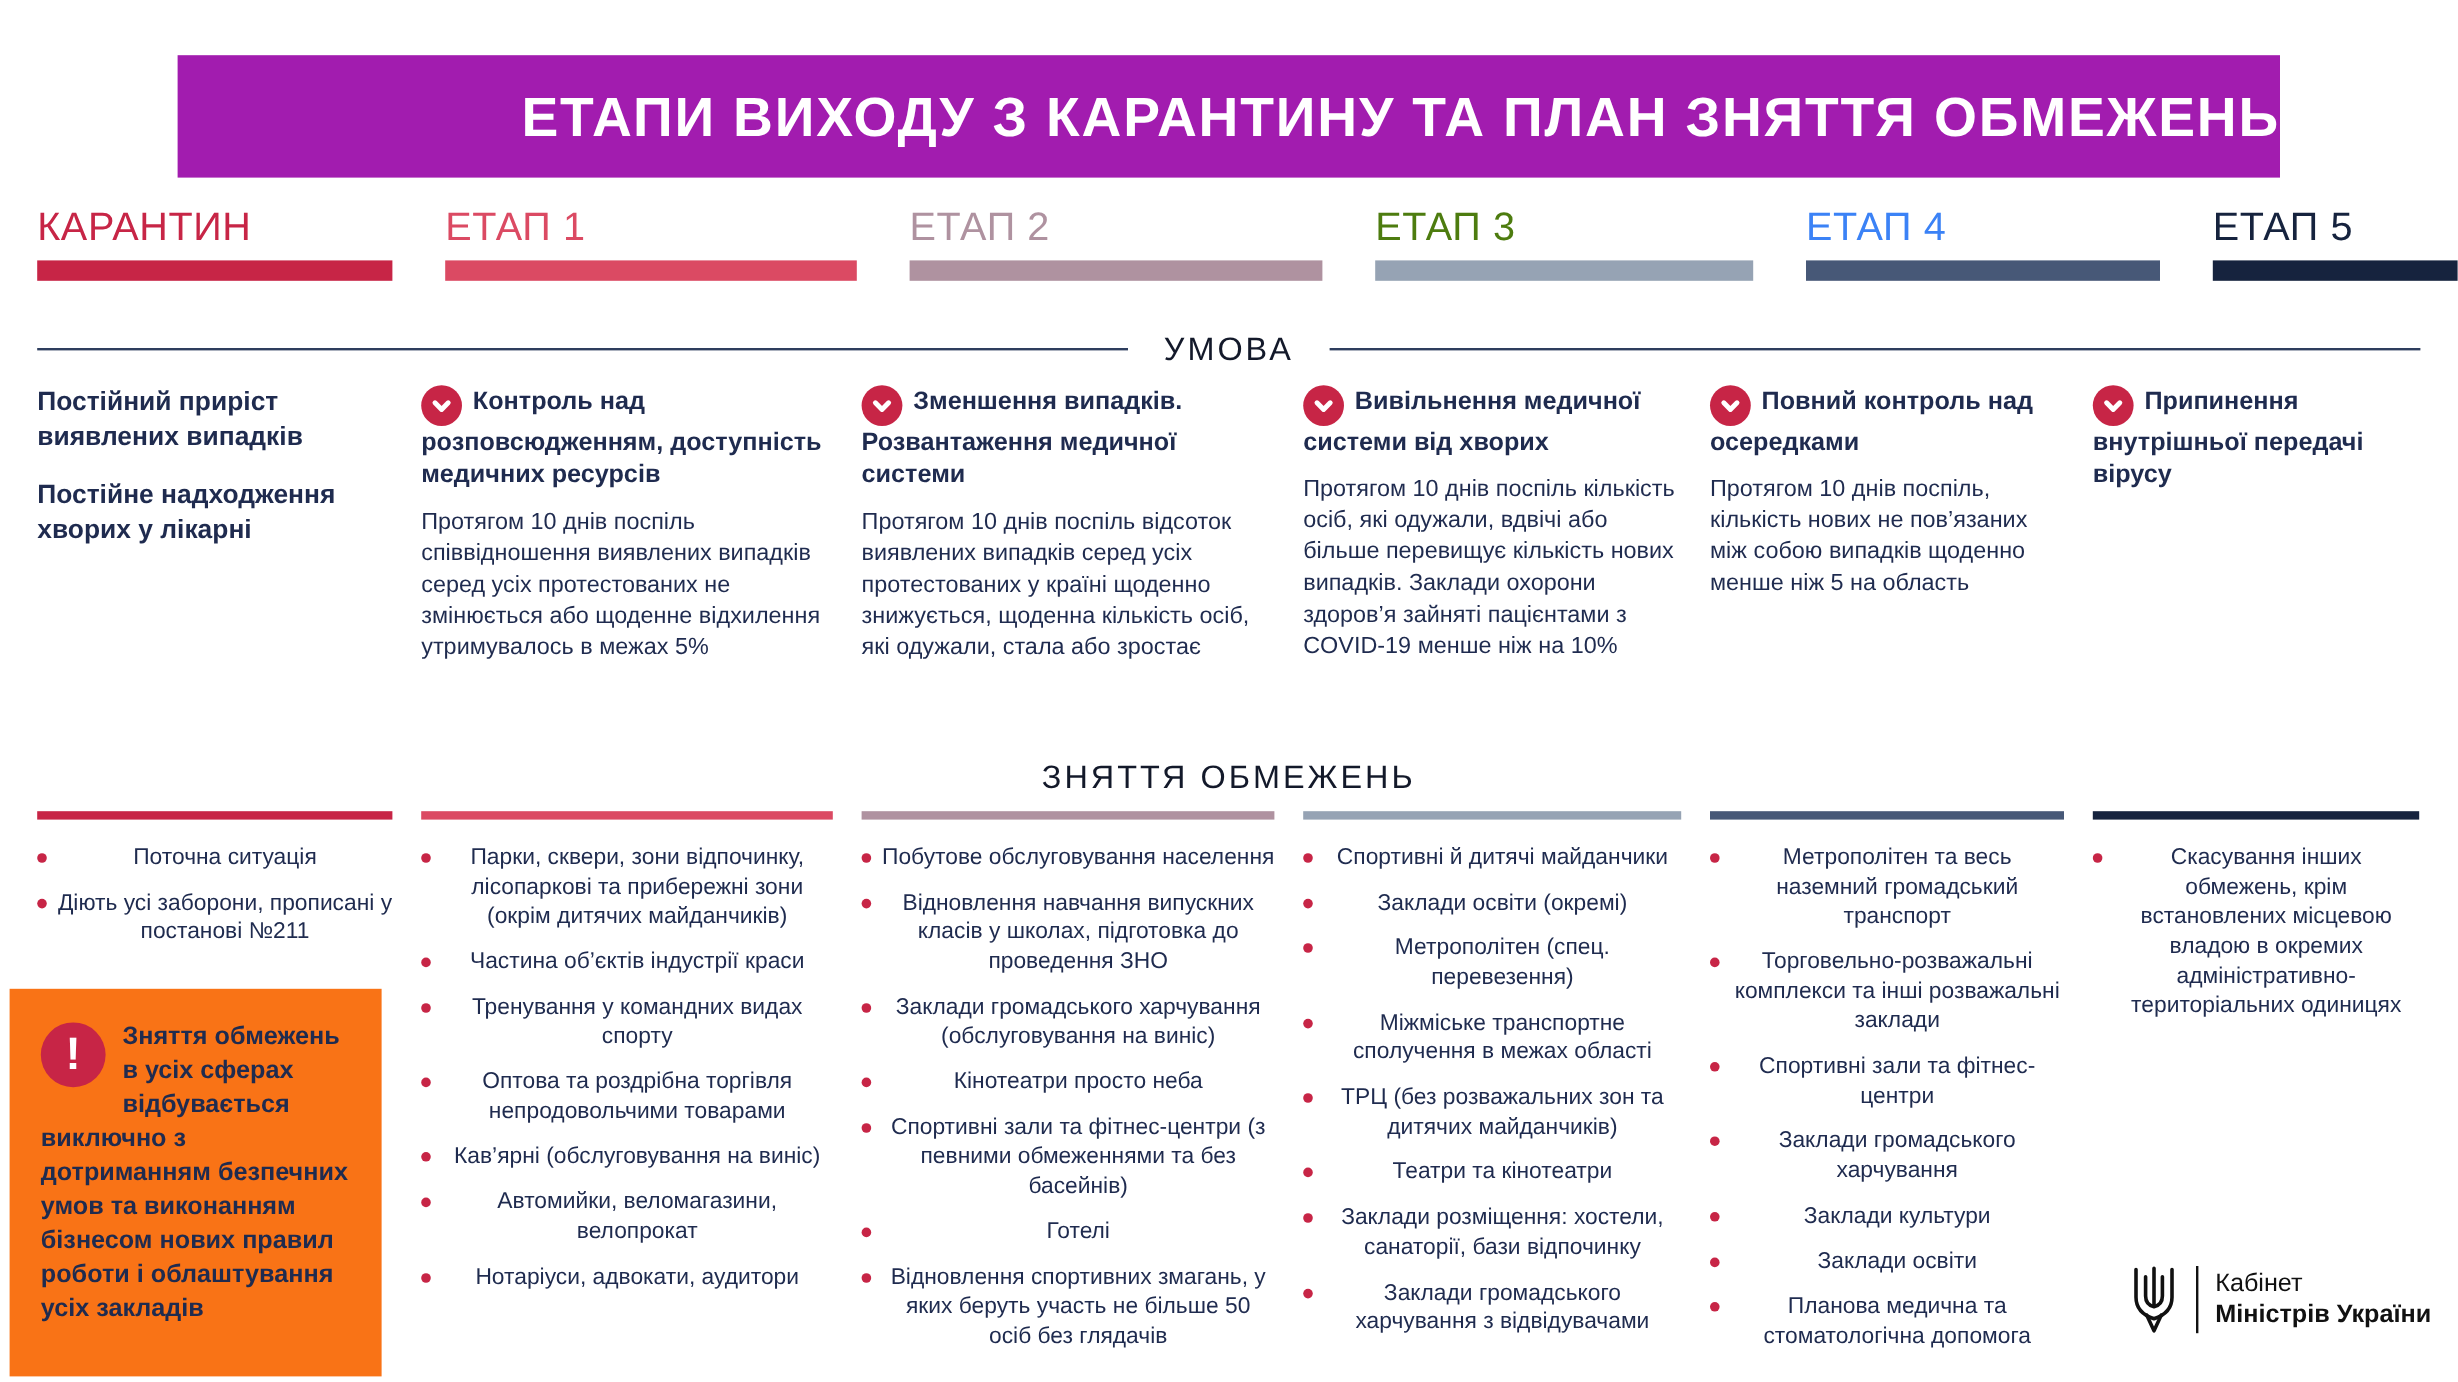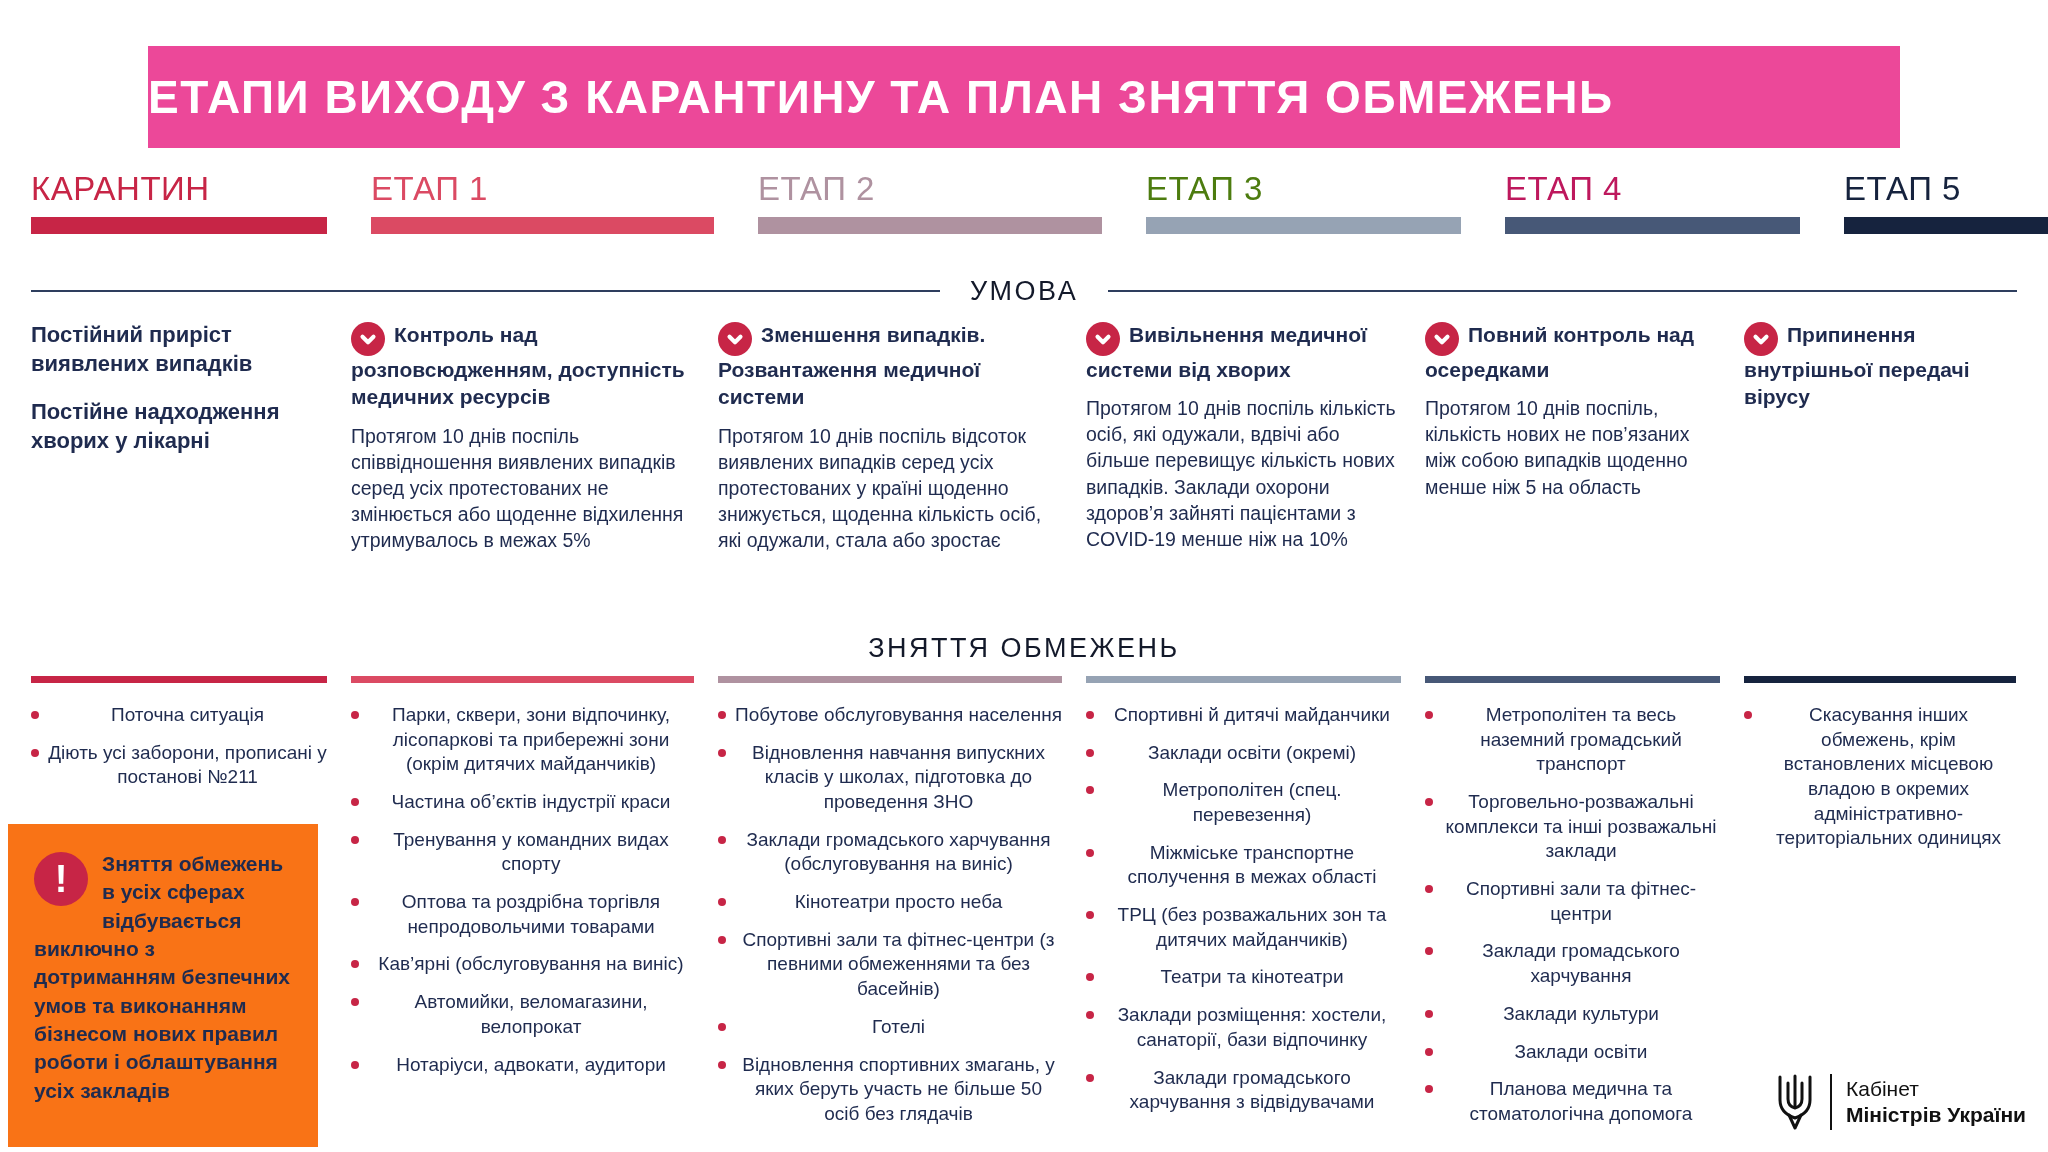--- a/index.html
+++ b/index.html
@@ -5,21 +5,21 @@
   html,body{margin:0;padding:0;}
   body{
     width:2048px;height:1152px;position:relative;overflow:hidden;
     background:#ffffff;
     font-family:"Liberation Sans","DejaVu Sans",sans-serif;
     color:#1F2B4F;
   }
   
   .title-bar{
     width:1752px;height:102px;margin:46px auto 0;
-    background:#ec4899;display:flex;align-items:center;justify-content:flex-start;
+    background:#a21caf;display:flex;align-items:center;justify-content:flex-end;
   }
   .title-bar h1{
     margin:0;color:#ffffff;font-size:46px;font-weight:700;letter-spacing:1.5px;
     white-space:nowrap;
   }
   
   .grid6{
     display:grid;
     grid-template-columns:296px 343px 344px 315px 295px 272px;
     column-gap:24px;
@@ -67,21 +67,21 @@
     padding:26px 24px 42px 26px;
   }
   .note-text{font-size:21px;font-weight:700;line-height:1.35;color:#1F2B4F;}
   .note-icon{
     float:left;width:54px;height:54px;border-radius:50%;background:#C72546;
     display:flex;align-items:center;justify-content:center;margin:2px 14px 6px 0;
   }
   .note-icon::before{content:"!";color:#fff;font-size:38px;font-weight:700;line-height:1;}
   
   .logo{
-    position:absolute;right:22px;bottom:21px;display:flex;align-items:center;gap:14px;color:#111;
+    position:absolute;right:22px;bottom:40px;display:flex;align-items:center;gap:14px;color:#111;
   }
   .logo .vline{width:2px;height:56px;background:#111;}
   .logo-line1{font-size:21px;font-weight:400;line-height:1.25;}
   .logo-line2{font-size:21px;font-weight:700;line-height:1.25;}
 </style>
 </head>
 <body>
 
 <div class="title-bar">
   <h1>ЕТАПИ ВИХОДУ З КАРАНТИНУ ТА ПЛАН ЗНЯТТЯ ОБМЕЖЕНЬ</h1>
@@ -98,21 +98,21 @@
     </div>
     <div class="col-head">
       <div class="col-label" style="color: rgb(175, 146, 160);">ЕТАП 2</div>
       <div class="col-bar" style="background: rgb(175, 146, 160);"></div>
     </div>
     <div class="col-head">
       <div class="col-label" style="color: #4d7c0f;">ЕТАП 3</div>
       <div class="col-bar" style="background: rgb(150, 163, 180);"></div>
     </div>
     <div class="col-head">
-      <div class="col-label" style="color: #be185d;">ЕТАП 4</div>
+      <div class="col-label" style="color: #3b82f6;">ЕТАП 4</div>
       <div class="col-bar" style="background: rgb(71, 88, 119);"></div>
     </div>
     <div class="col-head">
       <div class="col-label" style="color: rgb(22, 35, 62);">ЕТАП 5</div>
       <div class="col-bar" style="background: rgb(22, 35, 62);"></div>
     </div>
   </div>
 
 <div class="cond-divider">
   <div class="line"></div>

